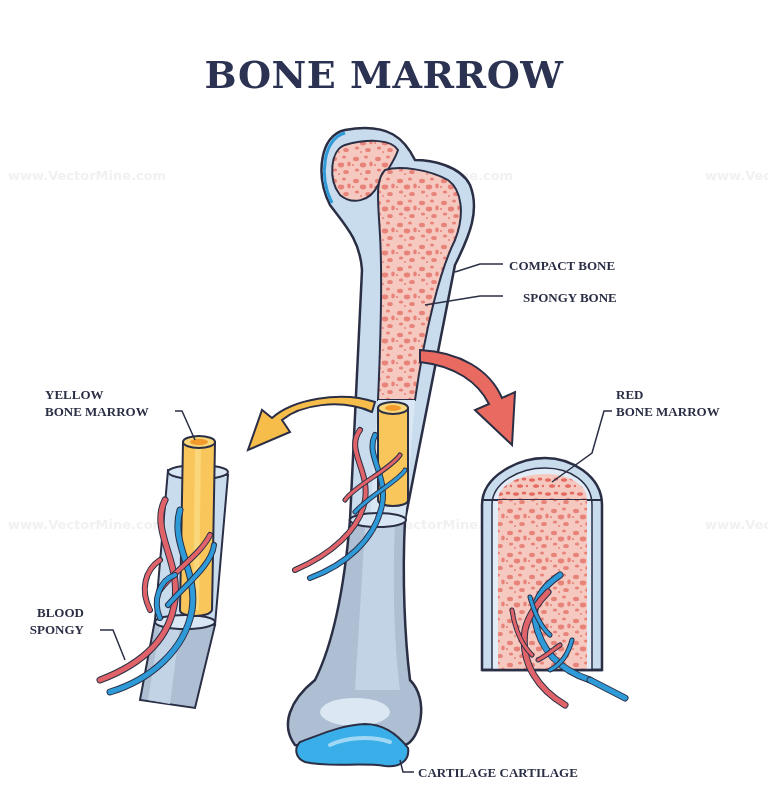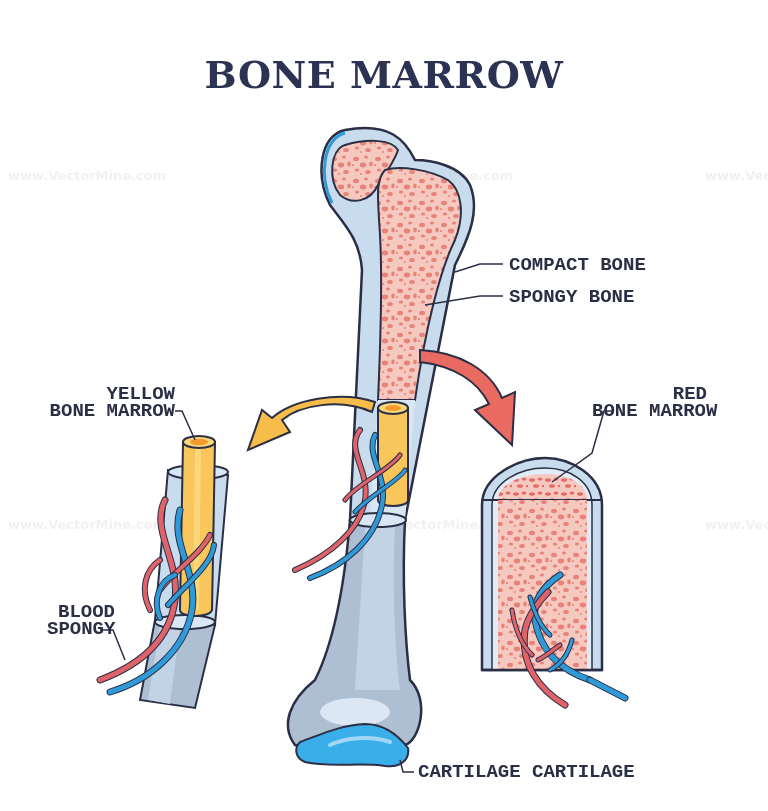--- a/index.html
+++ b/index.html
@@ -3,24 +3,24 @@
 <meta charset="utf-8">
 <style>
   html, body { margin: 0; padding: 0; background: #ffffff; }
   body { width: 768px; height: 811px; position: relative; overflow: hidden; font-family: "DejaVu Serif", serif; }
   .title {
     position: absolute; left: 0; top: 52px; width: 768px; text-align: center;
     font-family: "DejaVu Serif", serif; font-weight: bold; font-size: 38px;
     color: #2c3352; letter-spacing: 0.5px;
   }
   .label {
-    position: absolute; font-family: Liberation Mono, monospace; font-weight: bold;
-    font-size: 19px; color: #2b2f45; line-height: 17px; white-space: nowrap;
+    position: absolute; font-family: Liberation Serif, serif; font-weight: bold;
+    font-size: 13px; color: #2b2f45; line-height: 17px; white-space: nowrap;
   }
-  .label.center { text-align: right; }
+  .label.center { text-align: left; }
   .label.right { text-align: right; }
   .wm {
     position: absolute; font-family: "DejaVu Sans", sans-serif; font-weight: bold;
     font-size: 13px; color: #f1f1f3; white-space: nowrap;
   }
   svg.diagram { position: absolute; left: 0; top: 0; }
 </style>
 </head>
 <body>
 
@@ -152,30 +152,30 @@
     <path d="M455,272 L480,264 L503,264"></path>
     <path d="M425,305 L480,296 L503,296"></path>
     <path d="M175,411 L182,411 L195,440"></path>
     <path d="M612,411 L604,411 L592,453 L552,482"></path>
     <path d="M100,630 L113,630 L125,660"></path>
     <path d="M400,760 L403,772 L414,772"></path>
   </g>
 </svg>
 
 <div class="label" style="left:509px;top:257px;">COMPACT BONE</div>
-<div class="label" style="left:509px;top:289px;">SPONGY BONE</div>
+<div class="label" style="left:523px;top:289px;">SPONGY BONE</div>
 
 <div class="label center" style="left:45px;top:386px;width:130px;">
   <div>YELLOW</div>
   <div>BONE MARROW</div>
 </div>
 
-<div class="label center" style="left:592px;top:386px;width:115px;">
+<div class="label center" style="left:616px;top:386px;width:115px;">
   <div>RED</div>
   <div>BONE MARROW</div>
 </div>
 
-<div class="label right" style="left:47px;top:604px;width:68px;">
+<div class="label right" style="left:16px;top:604px;width:68px;">
   <div>BLOOD</div>
   <div>SPONGY</div>
 </div>
 
 <div class="label" style="left:418px;top:764px;">CARTILAGE CARTILAGE</div>
 
 </body></html>

